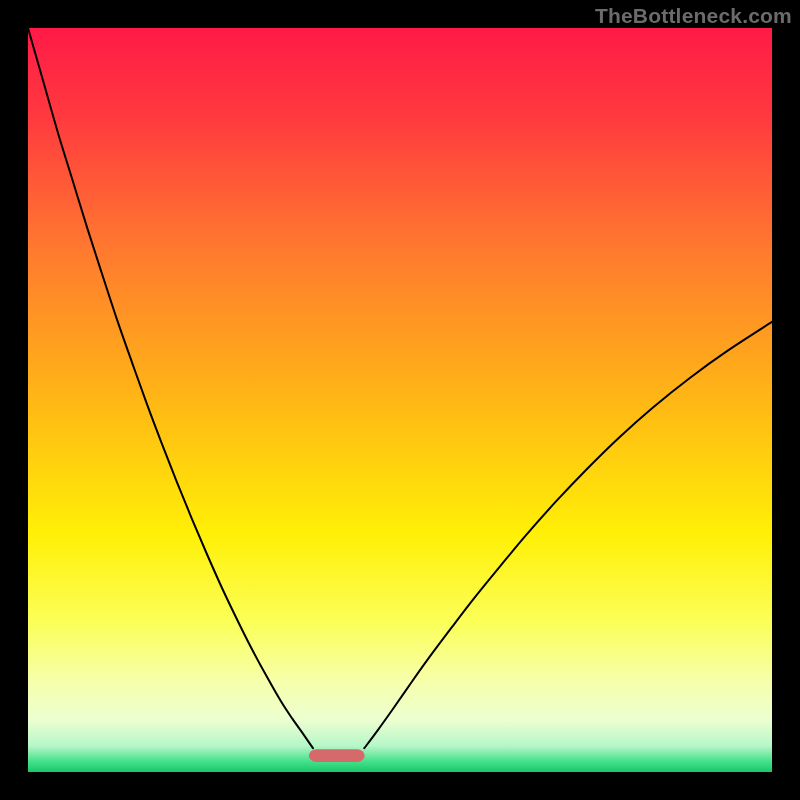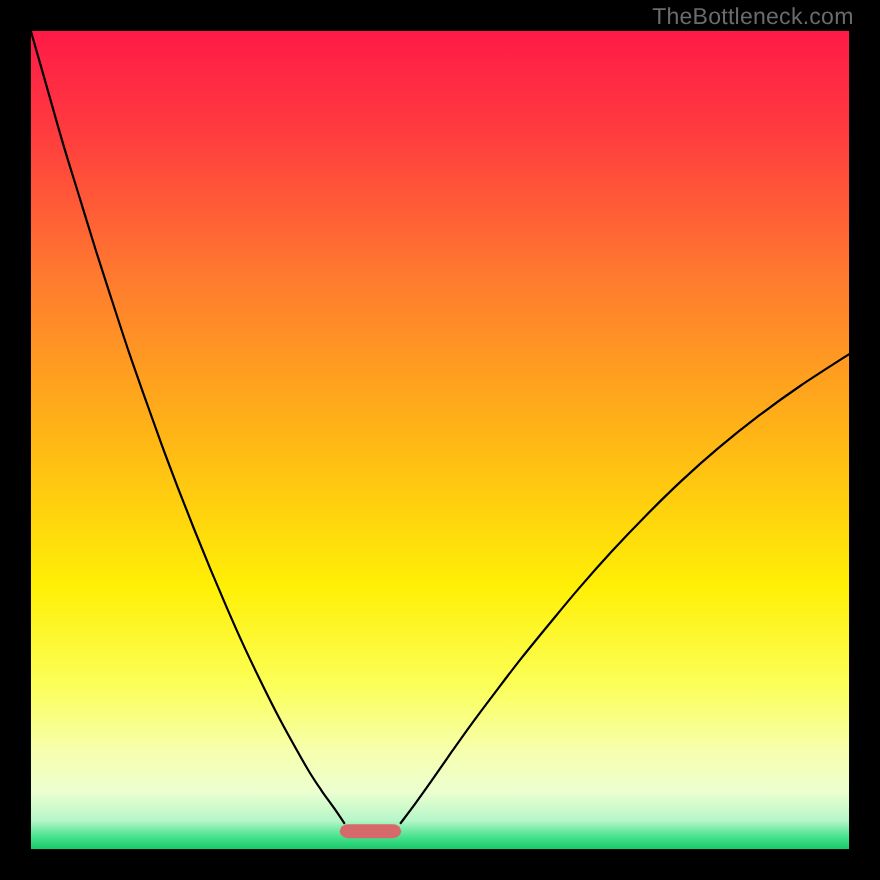--- a/index.html
+++ b/index.html
@@ -22,25 +22,25 @@
   .plot {
     position: absolute;
     left: 0;
     top: 0;
     width: 744px;
     height: 744px;
   }
   .watermark {
     position: absolute;
     top: 4px;
-    right: 24px;
+    right: 8px;
     color: #6b6b6b;
     font-size: 21px;
     letter-spacing: 0.2px;
-    font-weight: 400;
+    font-weight: 700;
   }
   svg { display: block; }
 </style>
 </head>
 <body>
 
 <div class="watermark">TheBottleneck.com</div>
 
 <div class="frame">
   <svg class="plot" id="plot-svg" viewBox="0 0 744 744">

